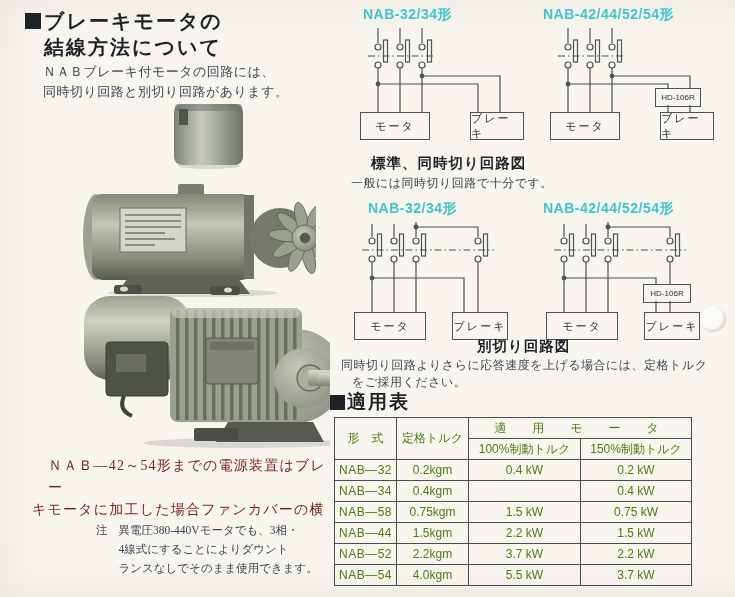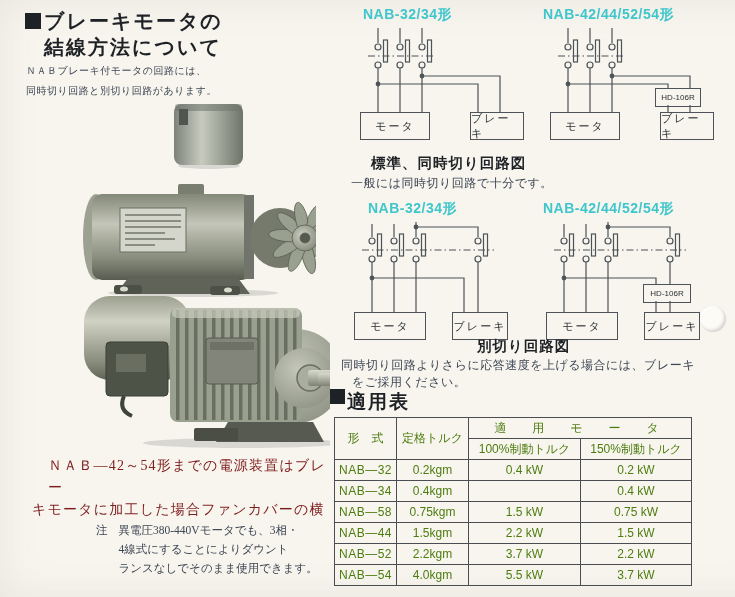--- a/index.html
+++ b/index.html
@@ -6,21 +6,21 @@
   .page{position:relative;width:735px;height:597px;background:#f7f5ee;overflow:hidden;
         font-family:"Liberation Sans",sans-serif;color:#23272b;
         box-shadow:inset 0 0 40px rgba(100,95,70,.10);padding-left:44px;}
   .abs{position:absolute;}
 
   
   .sec-title{left:25px;top:8px;font-weight:bold;font-size:20px;line-height:26px;color:#1e2226;letter-spacing:2px;}
   .sec-title .row{display:flex;align-items:center;}
   .sq{display:inline-block;width:16px;height:16px;background:#1e2226;margin-right:3px;flex:0 0 auto;}
   .sec-title .l2{padding-left:19px;}
-  .intro{left:26px;top:62px;font-family:Liberation Mono, monospace;font-size:10px;line-height:20px;
+  .intro{left:43px;top:62px;font-family:Liberation Sans, sans-serif;font-size:13px;line-height:20px;
          color:#3d4654;letter-spacing:.5px;}
   .para{left:32px;top:455px;width:300px;font-family:"Liberation Serif",serif;font-size:14px;
         line-height:22px;color:#7f1d1d;letter-spacing:1.2px;}
   .para .l1{padding-left:16px;}
   .footnote{left:96px;top:521px;display:flex;font-family:"Liberation Serif",serif;font-size:11.5px;
             line-height:19px;color:#3d4654;}
   .footnote .lbl{margin-right:11px;}
 
   
   .dtitle{font-weight:bold;font-size:14px;color:#3fc6cd;letter-spacing:.5px;}
@@ -30,21 +30,21 @@
   .diag svg{position:absolute;left:0;top:0;}
   .dbox{position:absolute;border:1.4px solid #4d5358;display:flex;align-items:center;
         justify-content:center;font-size:11px;color:#2c3033;letter-spacing:2px;background:transparent;}
   .dbox.hd{font-size:8px;letter-spacing:0;}
 
   
   .cap{font-weight:bold;font-size:14.5px;color:#1e2226;letter-spacing:1px;}
   .capnote{font-family:"Liberation Serif",serif;font-size:12px;color:#3d4654;letter-spacing:.5px;}
 
   
-  .tbl-title{left:330px;top:389px;display:flex;align-items:flex-start;font-weight:bold;font-size:19px;
+  .tbl-title{left:330px;top:389px;display:flex;align-items:center;font-weight:bold;font-size:19px;
              color:#1e2226;letter-spacing:2px;}
   .tbl-title .sq2{width:15px;height:15px;background:#1e2226;margin-right:2px;}
   table.apply{position:absolute;left:334px;top:417px;border-collapse:collapse;table-layout:fixed;
               font-size:12px;color:#4d7c0f;background:transparent;}
   table.apply th,table.apply td{border:1.2px solid #4a4e52;padding:0;text-align:center;
               font-weight:normal;height:20px;}
   table.apply th{font-size:12px;}
   .w-model{width:62px;}.w-torque{width:72px;}.w-100{width:112px;}.w-150{width:111px;}
   .motor-group{letter-spacing:7px;height:22px;}
   th.h2{height:21px;}
@@ -328,21 +328,21 @@
       <path d="M24,58 H116 V64"></path>
       <path d="M116,81 V92 M130,81 V92"></path>
       <circle cx="24" cy="58" r="1.8" fill="#4d5358"></circle>
     </svg>
     <div class="dbox" style="left:6px;top:92px;width:70px;height:26px;">モータ</div>
     <div class="dbox hd" style="left:103px;top:64px;width:46px;height:17px;">HD-106R</div>
     <div class="dbox" style="left:104px;top:92px;width:54px;height:26px;">ブレーキ</div>
   </div>
 
   <div class="abs cap" style="left:477px;top:337px;">別切り回路図</div>
-  <div class="abs capnote" style="left:341px;top:357px;">同時切り回路よりさらに応答速度を上げる場合には、ブレーキ</div>
+  <div class="abs capnote" style="left:341px;top:357px;">同時切り回路よりさらに応答速度を上げる場合には、定格トルク</div>
   <div class="abs capnote" style="left:352px;top:374px;">をご採用ください。</div>
 
   <div class="abs tbl-title">
     <span class="sq2"></span>
     <span>適用表</span>
   </div>
 
   <table class="apply">
     <colgroup>
         <col class="w-model">

